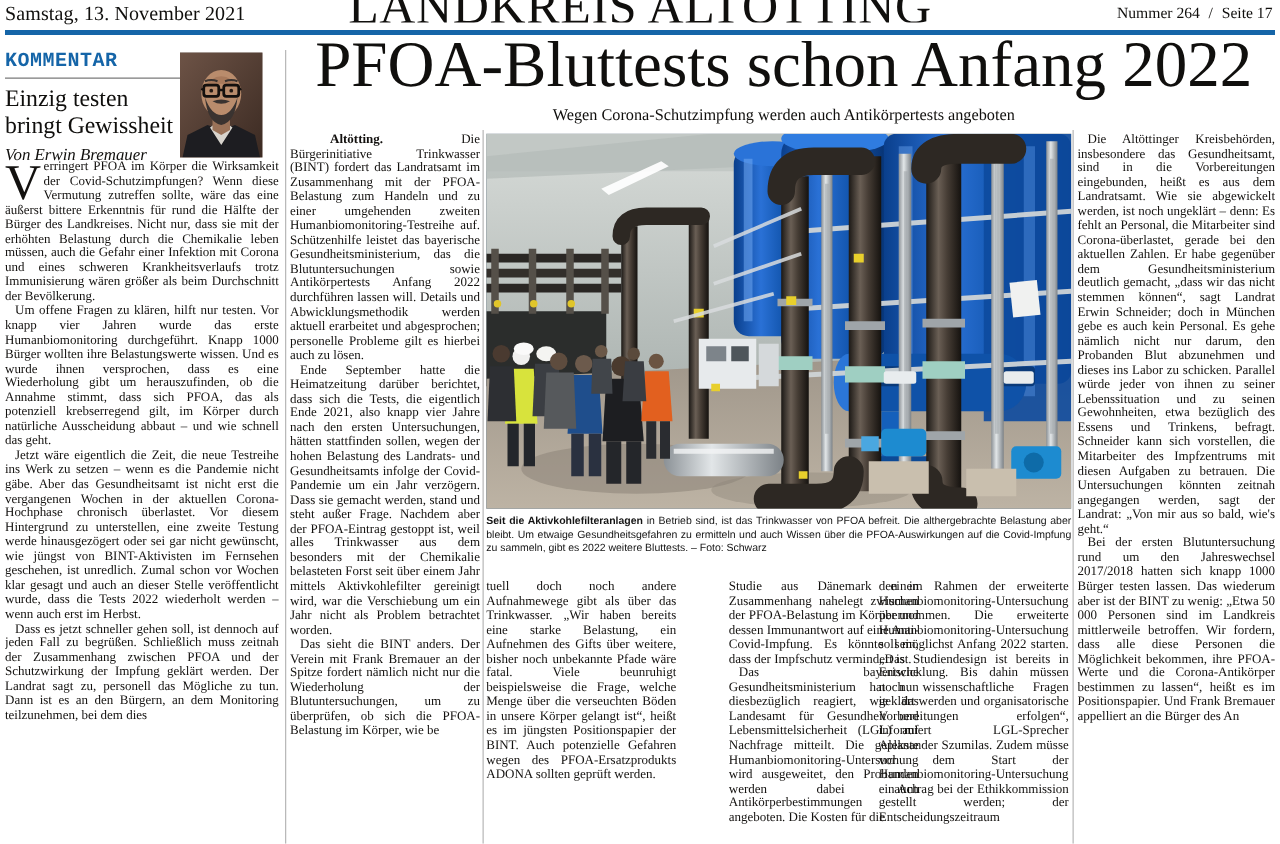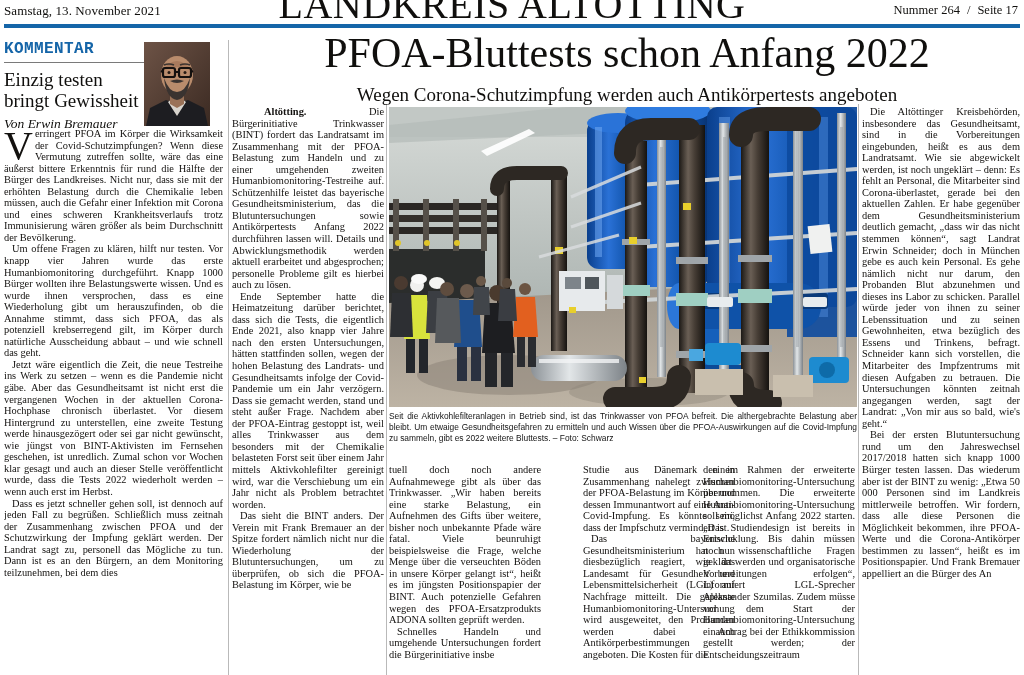--- a/index.html
+++ b/index.html
@@ -11,21 +11,21 @@
     -webkit-font-smoothing:antialiased;
   }
   .page{position:relative;width:1024px;height:675px;overflow:hidden;}
 
   
   .masthead{
     position:absolute;left:0;top:0;width:1024px;height:29px;
   }
   .mh-date{
     position:absolute;left:4px;top:3px;
-    font-size:13px;letter-spacing:.1px;
+    font-size:16px;letter-spacing:.1px;
     font-family:"Liberation Serif", serif;
     white-space:nowrap;
     text-align:right;
   }
   .mh-title{
     position:absolute;left:0;top:-12px;width:1024px;
     text-align:center;
     font-family:"Liberation Serif", serif;
     font-size:40px;
     letter-spacing:.5px;
@@ -99,48 +99,48 @@
     line-height:31px;
     padding:1px 2px 0 0;
     margin-top:1px;
   }
 
   
   .headline{
     position:absolute;left:232px;top:31px;width:790px;
     text-align:center;
     font-family:"Liberation Serif", serif;
-    font-size:42px;
+    font-size:52px;
     line-height:44px;
     white-space:nowrap;
   }
   .subhead{
     position:absolute;left:232px;top:84px;width:790px;
     text-align:center;
     font-family:"Liberation Serif", serif;
-    font-size:19px;
+    font-size:13px;
     white-space:nowrap;
   }
 
   
   .photo{
     position:absolute;left:389px;top:107px;width:468px;height:300px;
     overflow:hidden;background:#6e7d86;
   }
   .photo svg{display:block;}
 
   .caption{
     position:absolute;left:389px;top:411px;width:468px;
     font-family:"Liberation Sans", sans-serif;
     font-size:8.4px;
     line-height:11px;
     text-align:justify;
     color:#141414;
   }
-  .caption b{font-weight:normal;}
+  .caption b{font-weight:bold;}
 </style>
 </head>
 <body>
 
 <div class="page">
 
   <div class="masthead">
     <div class="mh-date">Samstag, 13. November 2021</div>
     <div class="mh-title">LANDKREIS ALTÖTTING</div>
     <div class="mh-right">
@@ -415,21 +415,20 @@
   </div>
 
   <div class="col" style="left:232px;top:106px;width:152px;height:569px;">
     <p><span class="dateline">Altötting.</span> <span>Die Bürgerinitiative Trinkwasser (BINT) fordert das Landratsamt im Zusammenhang mit der PFOA-Belastung zum Handeln und zu einer umgehenden zweiten Humanbiomonitoring-Testreihe auf. Schützenhilfe leistet das bayerische Gesundheitsministerium, das die Blutuntersuchungen sowie Antikörpertests Anfang 2022 durchführen lassen will. Details und Abwicklungsmethodik werden aktuell erarbeitet und abgesprochen; personelle Probleme gilt es hierbei auch zu lösen.</span></p>
     <p class="ind">Ende September hatte die Heimatzeitung darüber berichtet, dass sich die Tests, die eigentlich Ende 2021, also knapp vier Jahre nach den ersten Untersuchungen, hätten stattfinden sollen, wegen der hohen Belastung des Landrats- und Gesundheitsamts infolge der Covid-Pandemie um ein Jahr verzögern. Dass sie gemacht werden, stand und steht außer Frage. Nachdem aber der PFOA-Eintrag gestoppt ist, weil alles Trinkwasser aus dem besonders mit der Chemikalie belasteten Forst seit über einem Jahr mittels Aktivkohlefilter gereinigt wird, war die Verschiebung um ein Jahr nicht als Problem betrachtet worden.</p>
     <p class="ind">Das sieht die BINT anders. Der Verein mit Frank Bremauer an der Spitze fordert nämlich nicht nur die Wiederholung der Blutuntersuchungen, um zu überprüfen, ob sich die PFOA-Belastung im Körper, wie be</p>
   </div>
 
   <div class="col" style="left:389px;top:464px;width:152px;height:211px;">
     <p>tuell doch noch andere Aufnahmewege gibt als über das Trinkwasser. „Wir haben bereits eine starke Belastung, ein Aufnehmen des Gifts über weitere, bisher noch unbekannte Pfade wäre fatal. Viele beunruhigt beispielsweise die Frage, welche Menge über die verseuchten Böden in unsere Körper gelangt ist“, heißt es im jüngsten Positionspapier der BINT. Auch potenzielle Gefahren wegen des PFOA-Ersatzprodukts ADONA sollten geprüft werden.</p>
-    <p class="ind">Schnelles Handeln und umgehende Untersuchungen fordert die Bürgerinitiative insbe</p>
   </div>
 
   <div class="col" style="left:546px;top:464px;width:152px;height:211px;margin-left:37px;">
     <p>Studie aus Dänemark einen Zusammenhang nahelegt zwischen der PFOA-Belastung im Körper und dessen Immunantwort auf eine Anti-Covid-Impfung. Es könnte sein, dass der Impfschutz vermindert ist.</p>
     <p class="ind">Das bayerische Gesundheitsministerium hat nun diesbezüglich reagiert, wie das Landesamt für Gesundheit und Lebensmittelsicherheit (LGL) auf Nachfrage mitteilt. Die geplante Humanbiomonitoring-Untersuchung wird ausgeweitet, den Probanden werden dabei auch Antikörperbestimmungen angeboten. Die Kosten für die</p>
   </div>
 
   <div class="col" style="left:703px;top:464px;width:152px;height:211px;">
     <p>den im Rahmen der erweiterte Humanbiomonitoring-Untersuchung übernommen. Die erweiterte Humanbiomonitoring-Untersuchung soll möglichst Anfang 2022 starten. „Das Studiendesign ist bereits in Entwicklung. Bis dahin müssen noch wissenschaftliche Fragen geklärt werden und organisatorische Vorbereitungen erfolgen“, informiert LGL-Sprecher Aleksander Szumilas. Zudem müsse vor dem Start der Humanbiomonitoring-Untersuchung ein Antrag bei der Ethikkommission gestellt werden; der Entscheidungszeitraum</p>
   </div>

